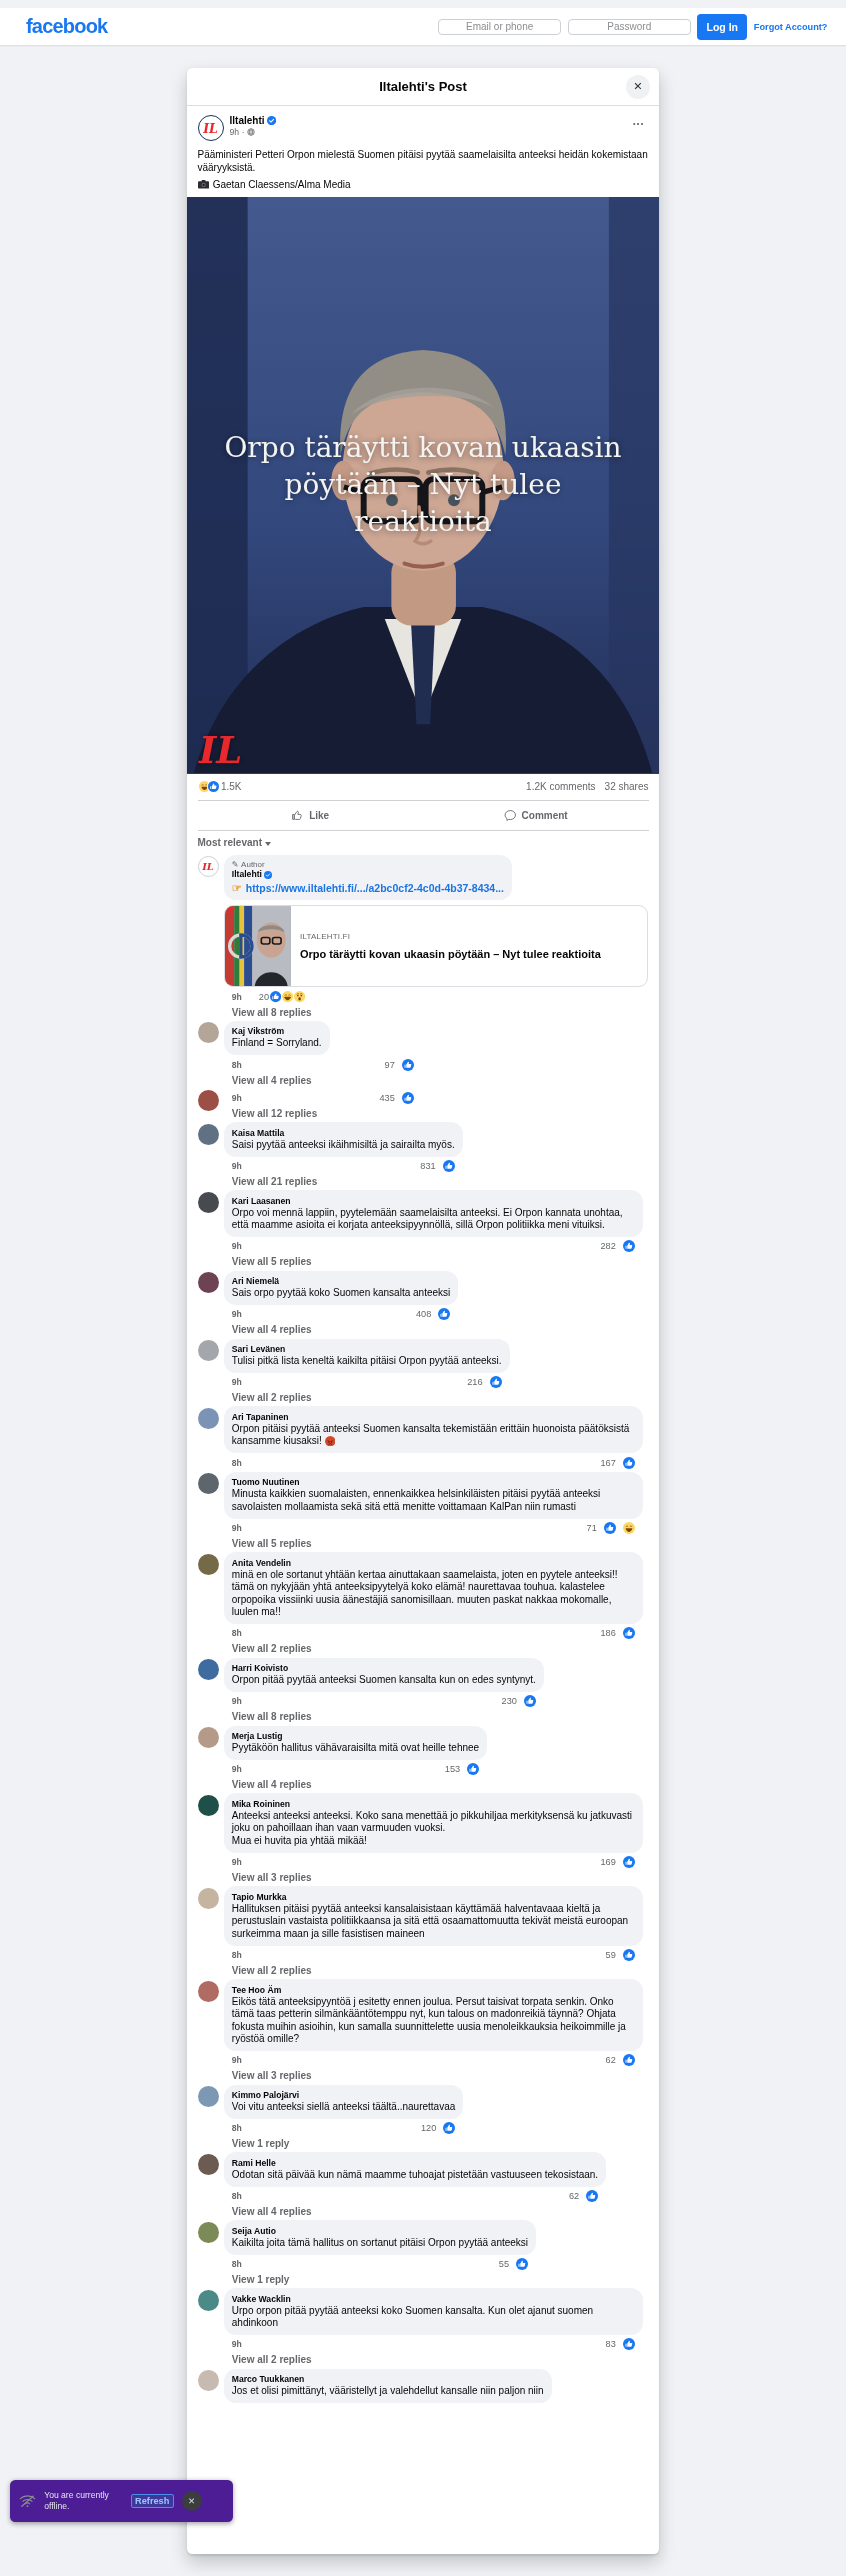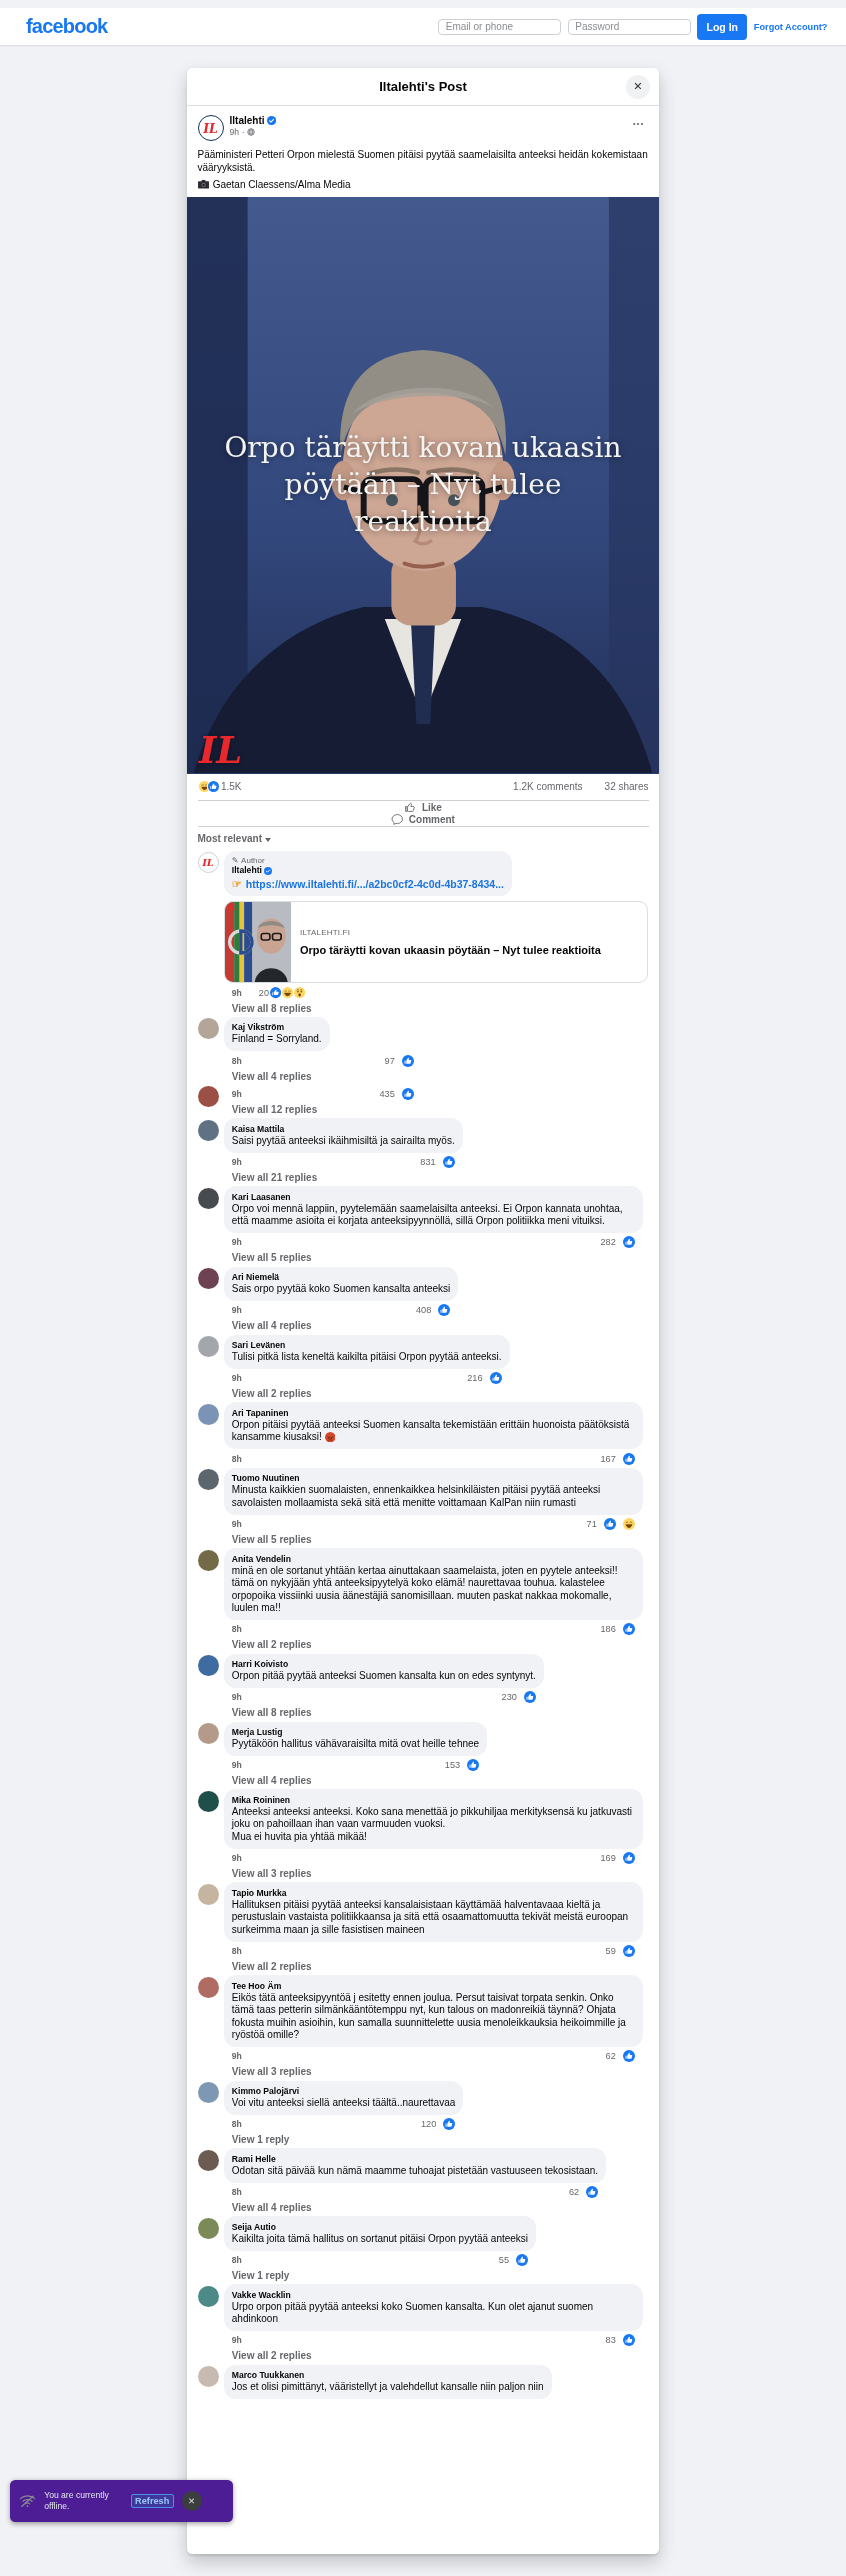--- a/index.html
+++ b/index.html
@@ -10,21 +10,21 @@
   }
   
   .topbar {
     position:absolute; top:8px; left:0; width:846px; height:37px; background:#fff;
     display:flex; align-items:center; box-shadow:0 0.7px 1.3px rgba(0,0,0,.1); z-index:5;
   }
   .fb-logo { font-size:20px; font-weight:bold; color:#1877f2; letter-spacing:-0.8px; margin-left:26px; }
   .topbar-right { margin-left:auto; margin-right:18.5px; display:flex; align-items:center; gap:6.6px; }
   .topbar input {
     width:123px; height:16px; border:0.7px solid #ccd0d5; border-radius:4px; padding:0 6.6px;
-    font-size:10px; font-family:inherit; color:#050505; background:#fff;
+    font-size:10px; font-family:inherit; color:#050505; background:#fff;text-align:center;
   }
   .topbar input::placeholder { color:#8a8d91; }
   .login-btn {
     height:26px; padding:0 9.2px; background:#1877f2; color:#fff; border:none; border-radius:4px;
     font-size:10.5px; font-weight:bold; font-family:inherit;
   }
   .forgot-link { color:#1877f2; font-size:9.2px; font-weight:600; text-decoration:none; }
   
   .modal {
     position:absolute; top:68px; left:50%; transform:translateX(-50%);
@@ -66,22 +66,22 @@
   }
   .photo-logo {
     position:absolute; left:12px; bottom:1.3px; font-family:"DejaVu Serif", serif; font-style:italic; font-weight:bold;
     color:#e8282d; font-size:37px; text-shadow:0 0 4px rgba(0,0,0,.3);
   }
   
   .react-summary { display:flex; align-items:center; padding:6.6px 10.5px; font-size:10px; color:#65676b; }
   .react-icons { display:flex; margin-right:4px; }
   .react-icons .ricon { width:13px; height:13px; border-radius:50%; border:1.3px solid #fff; margin-right:-3.3px; }
   .react-icons .ricon svg { display:block; width:100%; height:100%; }
-  .react-right { margin-left:auto; display:flex; gap:22px; }
-  .action-row { display:flex; border-top:0.7px solid #ced0d4; border-bottom:0.7px solid #ced0d4; margin:0 10.5px;flex-direction:column; }
+  .react-right { margin-left:auto; display:flex; gap:9px; }
+  .action-row { display:flex; border-top:0.7px solid #ced0d4; border-bottom:0.7px solid #ced0d4; margin:0 10.5px; }
   .action-btn {
     flex:1; display:flex; align-items:center; justify-content:center; gap:5.3px; height:29px;
     color:#65676b; font-size:10px; font-weight:bold; cursor:pointer;
   }
   .action-btn svg { width:12.5px; height:12.5px; }
   .sort-row { padding:6.6px 10.5px 4px 10.5px; display:flex; align-items:center; gap:3.3px; color:#65676b; font-size:10px; font-weight:bold; cursor:pointer; }
   .caret { width:0; height:0; border-left:3.3px solid transparent; border-right:3.3px solid transparent; border-top:4px solid #65676b; margin-top:1.3px; }
   
   .comments { padding:2.6px 10.5px 0 10.5px; }
   .comment { display:flex; margin-bottom:3.3px; }

